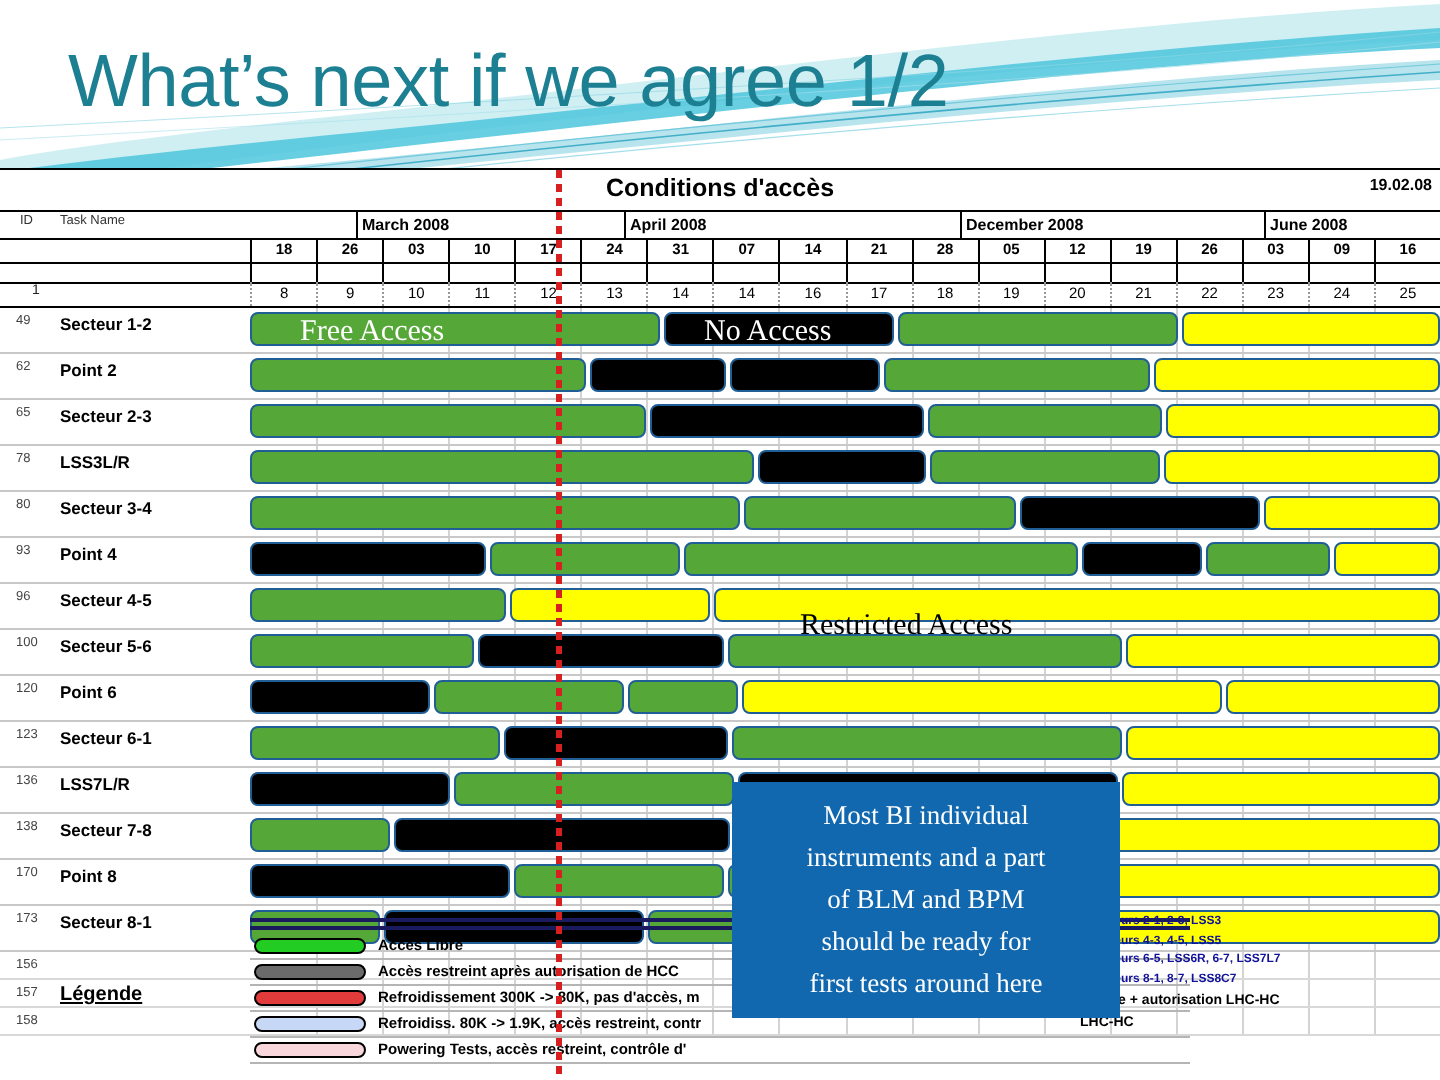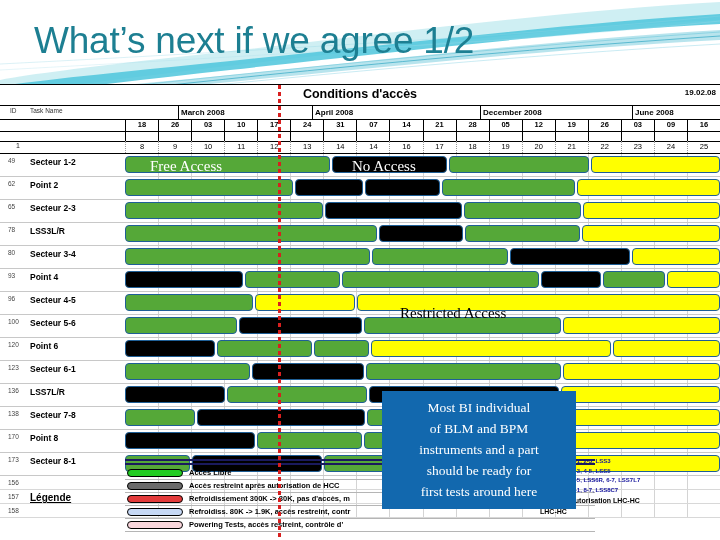--- a/index.html
+++ b/index.html
@@ -140,21 +140,21 @@
   .co-rf{
     left:538px;top:246px;width:180px;
     background:#e8470f;border-radius:5px;
     color:#ffffff;font-size:12.5px;line-height:17px;
     padding:3px 4px;box-sizing:border-box;
   }
   .co-blue{
     left:366px;top:391px;width:194px;
     background:#1268ae;
     color:#ffffff;font-size:13.5px;line-height:21px;
-    padding:6px 6px 7px 6px;box-sizing:border-box;margin-left:16px;
+    padding:6px 6px 7px 6px;box-sizing:border-box;
   }
 </style>
 </head>
 <body>
 
 <div class="slide">
 
   <div class="deco">
     <svg width="720" height="110" viewBox="0 0 720 110">
       <path d="M0,0 L720,0 L720,18 C560,26 360,48 170,62 C100,68 40,74 0,78 Z" fill="#ffffff"></path>
@@ -744,19 +744,19 @@
     <div class="todayline"></div>
   </div>
 
   <div class="callout co-free">Free Access</div>
   <div class="callout co-no">No Access</div>
   <div class="callout co-restricted">Restricted Access</div>
 
 
   <div class="callout co-blue">
     <div>Most BI individual</div>
+    <div>instruments and a part</div>
     <div>of BLM and BPM</div>
-    <div>instruments and a part</div>
     <div>should be ready for</div>
     <div>first tests around here</div>
   </div>
 
 </div>
 
 </body></html>

